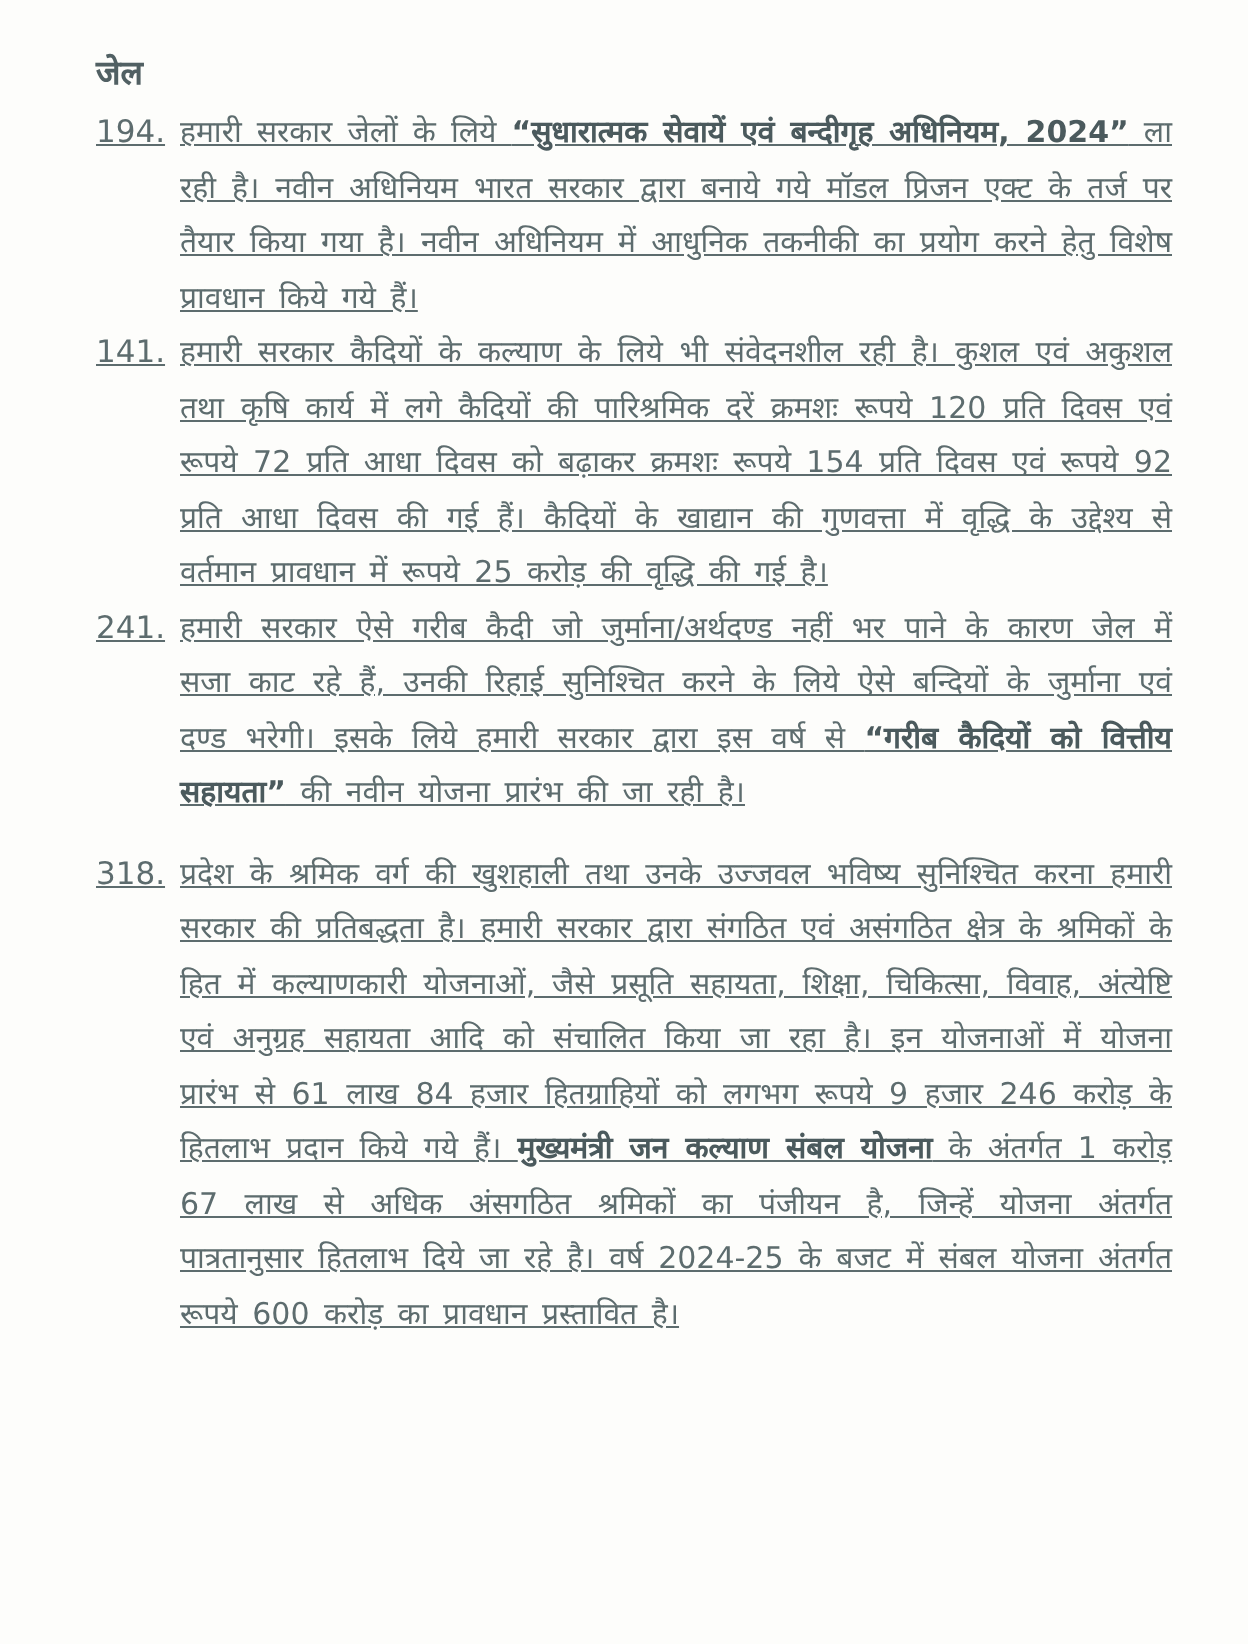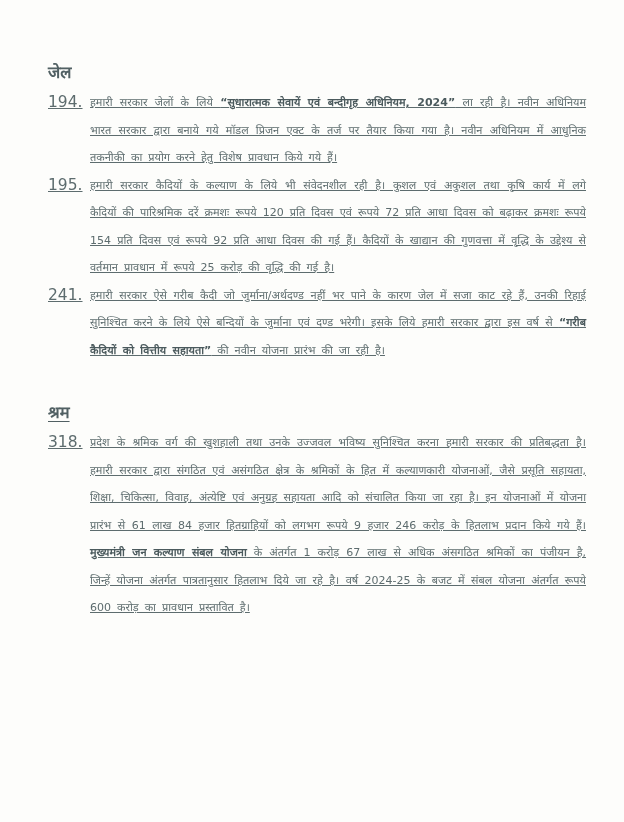--- a/index.html
+++ b/index.html
@@ -22,40 +22,39 @@
     color: #5d6c6e;
   }
   .section { margin: 0; }
   .section + .section { margin-top: 13px; }
   .section-heading {
     font-size: 16.5px;
     font-weight: bold;
     color: #516063;
     line-height: 26px;
     margin-bottom: 3px;
-    margin-top: 36px;
   }
   .section-heading.underlined {
     text-decoration: underline;
     text-underline-offset: 3px;
   }
   .para {
     display: flex;
     align-items: flex-start;
     text-decoration: underline;
   }
   .para-num {
     flex: 0 0 42px;
     font-size: 15.5px;
     line-height: 27.5px;
     color: #5d6c6e;
   }
   .para-text {
     flex: 1 1 auto;
-    font-size: 11px;
+    font-size: 15px;
     line-height: 27.5px;
     text-align: justify;
     word-spacing: 2.5px;
     color: #5d6c6e;
   }
   .para-text .seg-bold {
     font-weight: bold;
     color: #4b5a5d;
   }
 </style>
@@ -64,29 +63,28 @@
 
 <main class="page">
   <div>
       <section class="section">
         <div class="section-heading">जेल</div>
         <div class="para">
           <div class="para-num">194.</div>
           <div class="para-text"><span class="seg">हमारी सरकार जेलों के लिये </span><span class="seg-bold">“सुधारात्मक सेवायें एवं बन्दीगृह अधिनियम, 2024”</span><span class="seg"> ला रही है। नवीन अधिनियम भारत सरकार द्वारा बनाये गये मॉडल प्रिजन एक्ट के तर्ज पर तैयार किया गया है। नवीन अधिनियम में आधुनिक तकनीकी का प्रयोग करने हेतु विशेष प्रावधान किये गये हैं।</span></div>
         </div>
         <div class="para">
-          <div class="para-num">195.</div>
+          <div class="para-num">141.</div>
           <div class="para-text"><span class="seg">हमारी सरकार कैदियों के कल्याण के लिये भी संवेदनशील रही है। कुशल एवं अकुशल तथा कृषि कार्य में लगे कैदियों की पारिश्रमिक दरें क्रमशः रूपये 120 प्रति दिवस एवं रूपये 72 प्रति आधा दिवस को बढ़ाकर क्रमशः रूपये 154 प्रति दिवस एवं रूपये 92 प्रति आधा दिवस की गई हैं। कैदियों के खाद्यान की गुणवत्ता में वृद्धि के उद्देश्य से वर्तमान प्रावधान में रूपये 25 करोड़ की वृद्धि की गई है।</span></div>
         </div>
         <div class="para">
           <div class="para-num">241.</div>
           <div class="para-text"><span class="seg">हमारी सरकार ऐसे गरीब कैदी जो जुर्माना/अर्थदण्ड नहीं भर पाने के कारण जेल में सजा काट रहे हैं, उनकी रिहाई सुनिश्चित करने के लिये ऐसे बन्दियों के जुर्माना एवं दण्ड भरेगी। इसके लिये हमारी सरकार द्वारा इस वर्ष से </span><span class="seg-bold">“गरीब कैदियों को वित्तीय सहायता”</span><span class="seg"> की नवीन योजना प्रारंभ की जा रही है।</span></div>
         </div>
       </section>
       <section class="section">
-        <div class="section-heading underlined">श्रम</div>
         <div class="para">
           <div class="para-num">318.</div>
           <div class="para-text"><span class="seg">प्रदेश के श्रमिक वर्ग की खुशहाली तथा उनके उज्जवल भविष्य सुनिश्चित करना हमारी सरकार की प्रतिबद्धता है। हमारी सरकार द्वारा संगठित एवं असंगठित क्षेत्र के श्रमिकों के हित में कल्याणकारी योजनाओं, जैसे प्रसूति सहायता, शिक्षा, चिकित्सा, विवाह, अंत्येष्टि एवं अनुग्रह सहायता आदि को संचालित किया जा रहा है। इन योजनाओं में योजना प्रारंभ से 61 लाख 84 हजार हितग्राहियों को लगभग रूपये 9 हजार 246 करोड़ के हितलाभ प्रदान किये गये हैं। </span><span class="seg-bold">मुख्यमंत्री जन कल्याण संबल योजना</span><span class="seg"> के अंतर्गत 1 करोड़ 67 लाख से अधिक अंसगठित श्रमिकों का पंजीयन है, जिन्हें योजना अंतर्गत पात्रतानुसार हितलाभ दिये जा रहे है। वर्ष 2024-25 के बजट में संबल योजना अंतर्गत रूपये 600 करोड़ का प्रावधान प्रस्तावित है।</span></div>
         </div>
       </section>
     </div>
 </main>
 
 </body></html>

